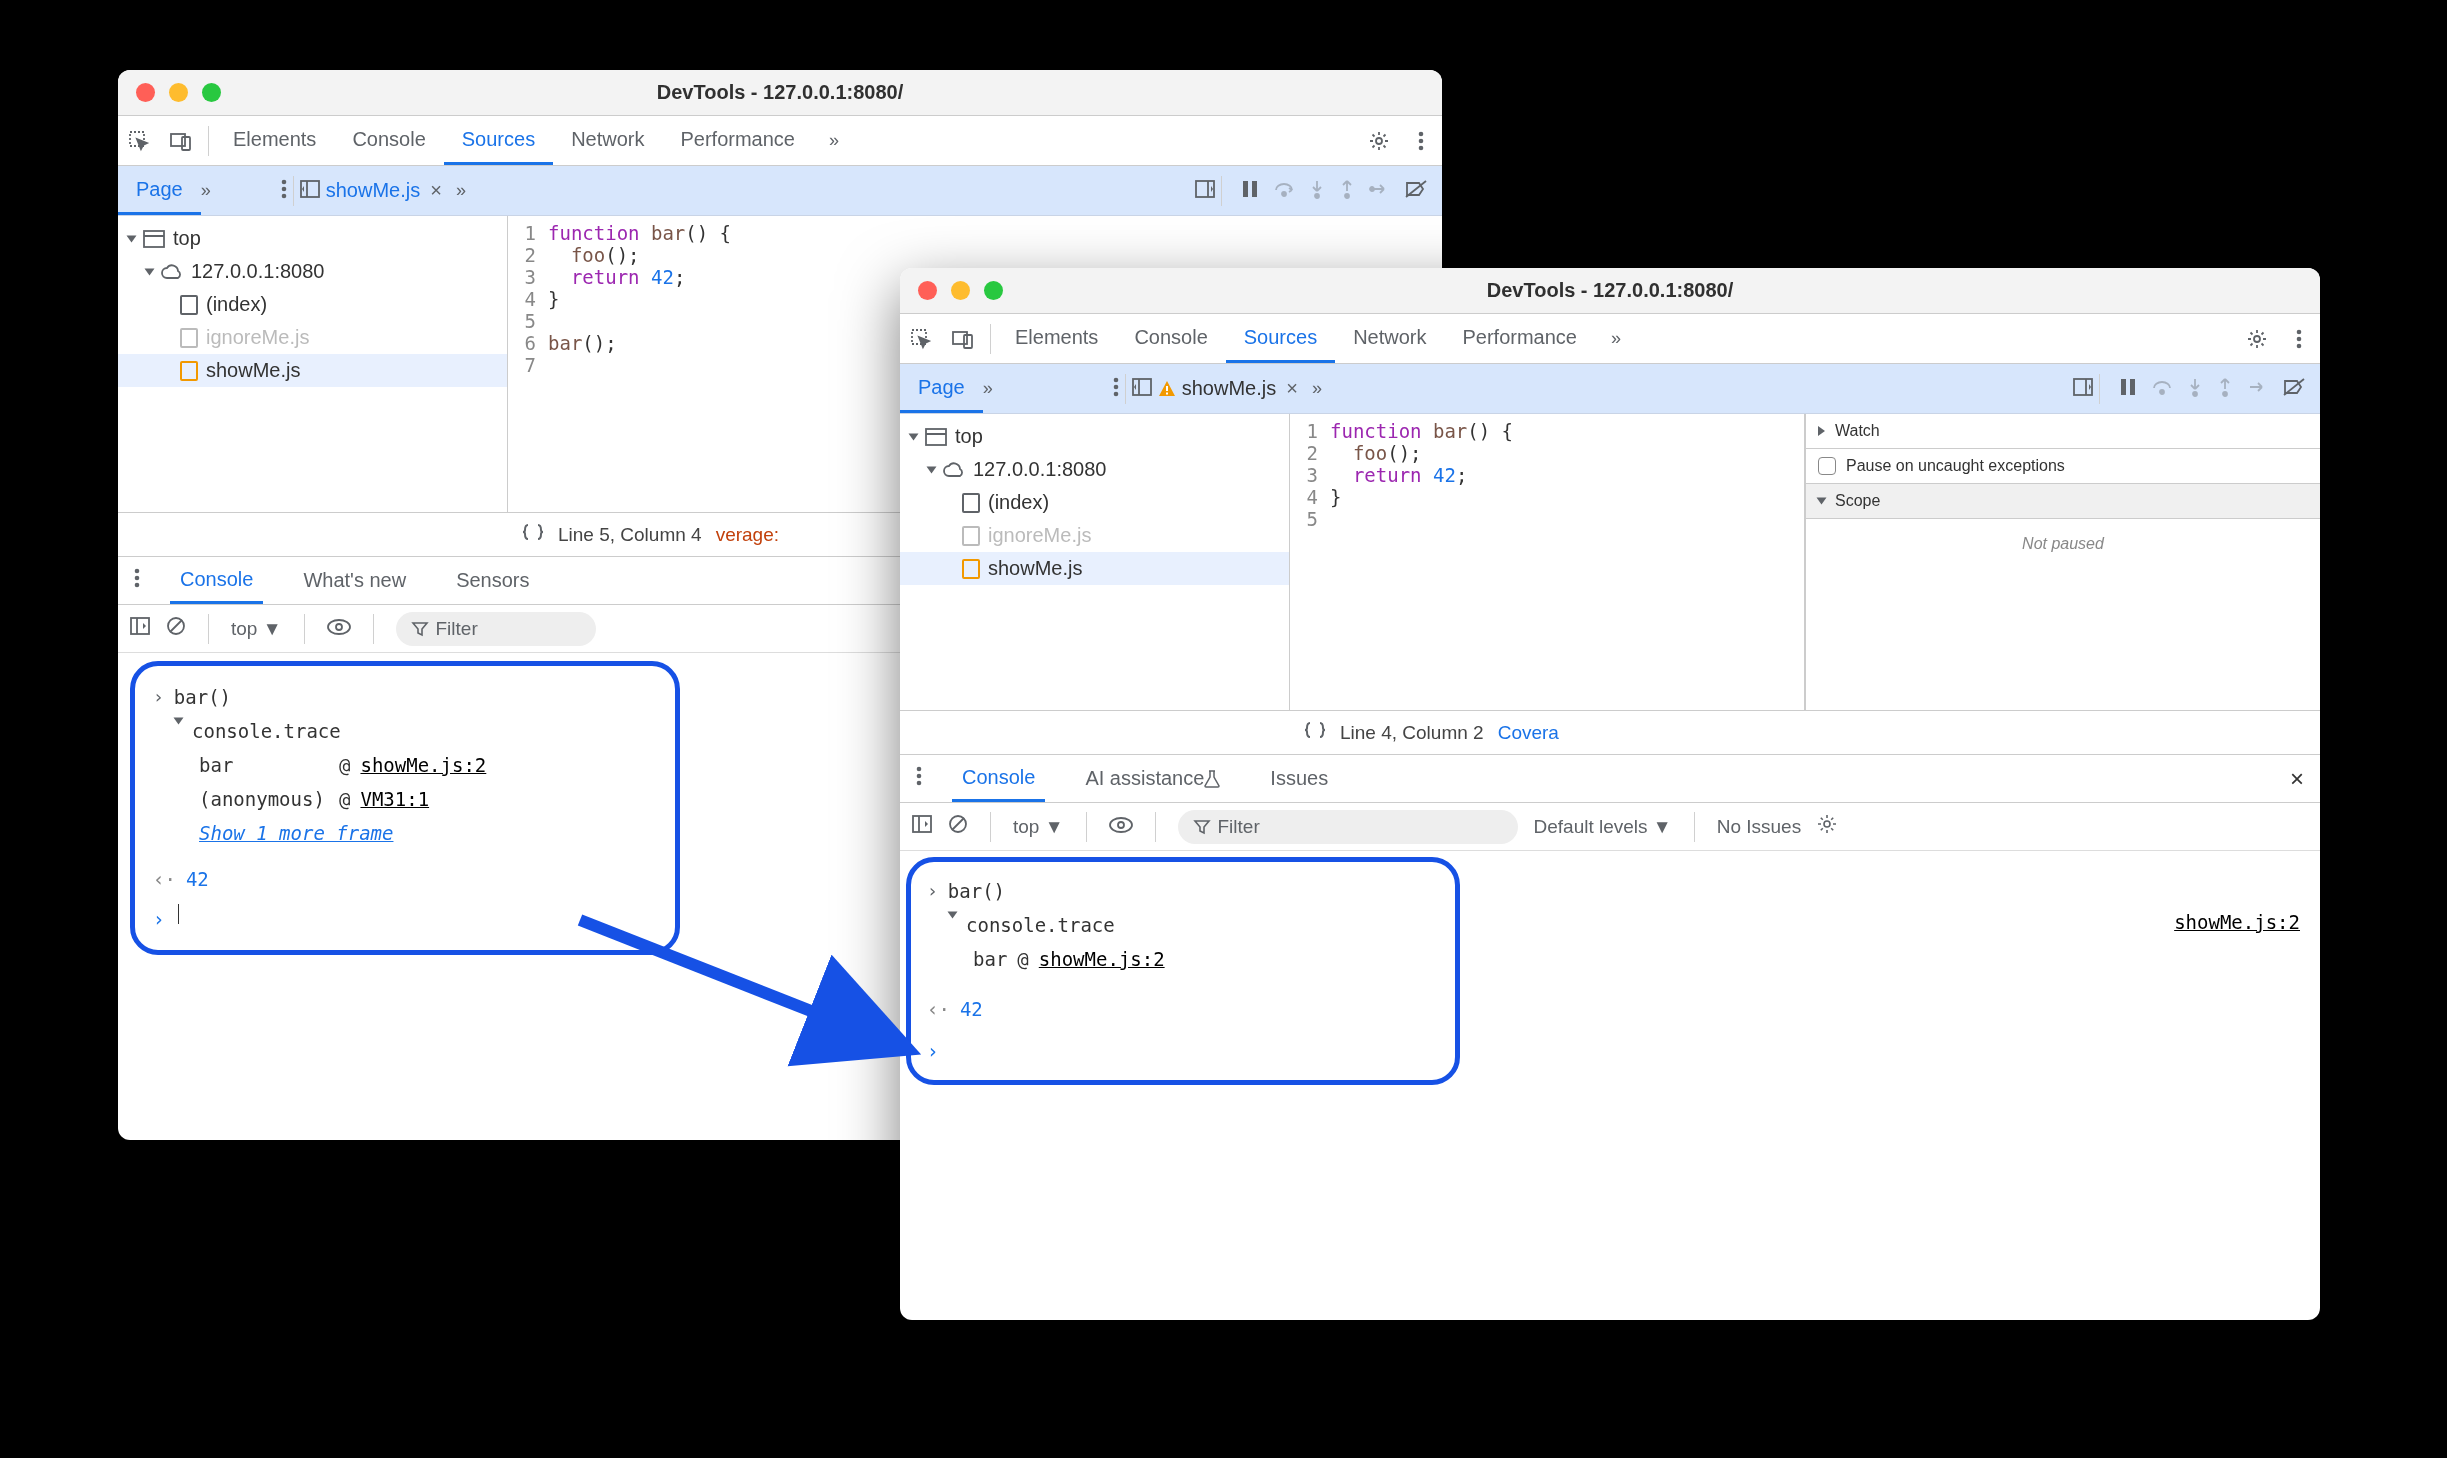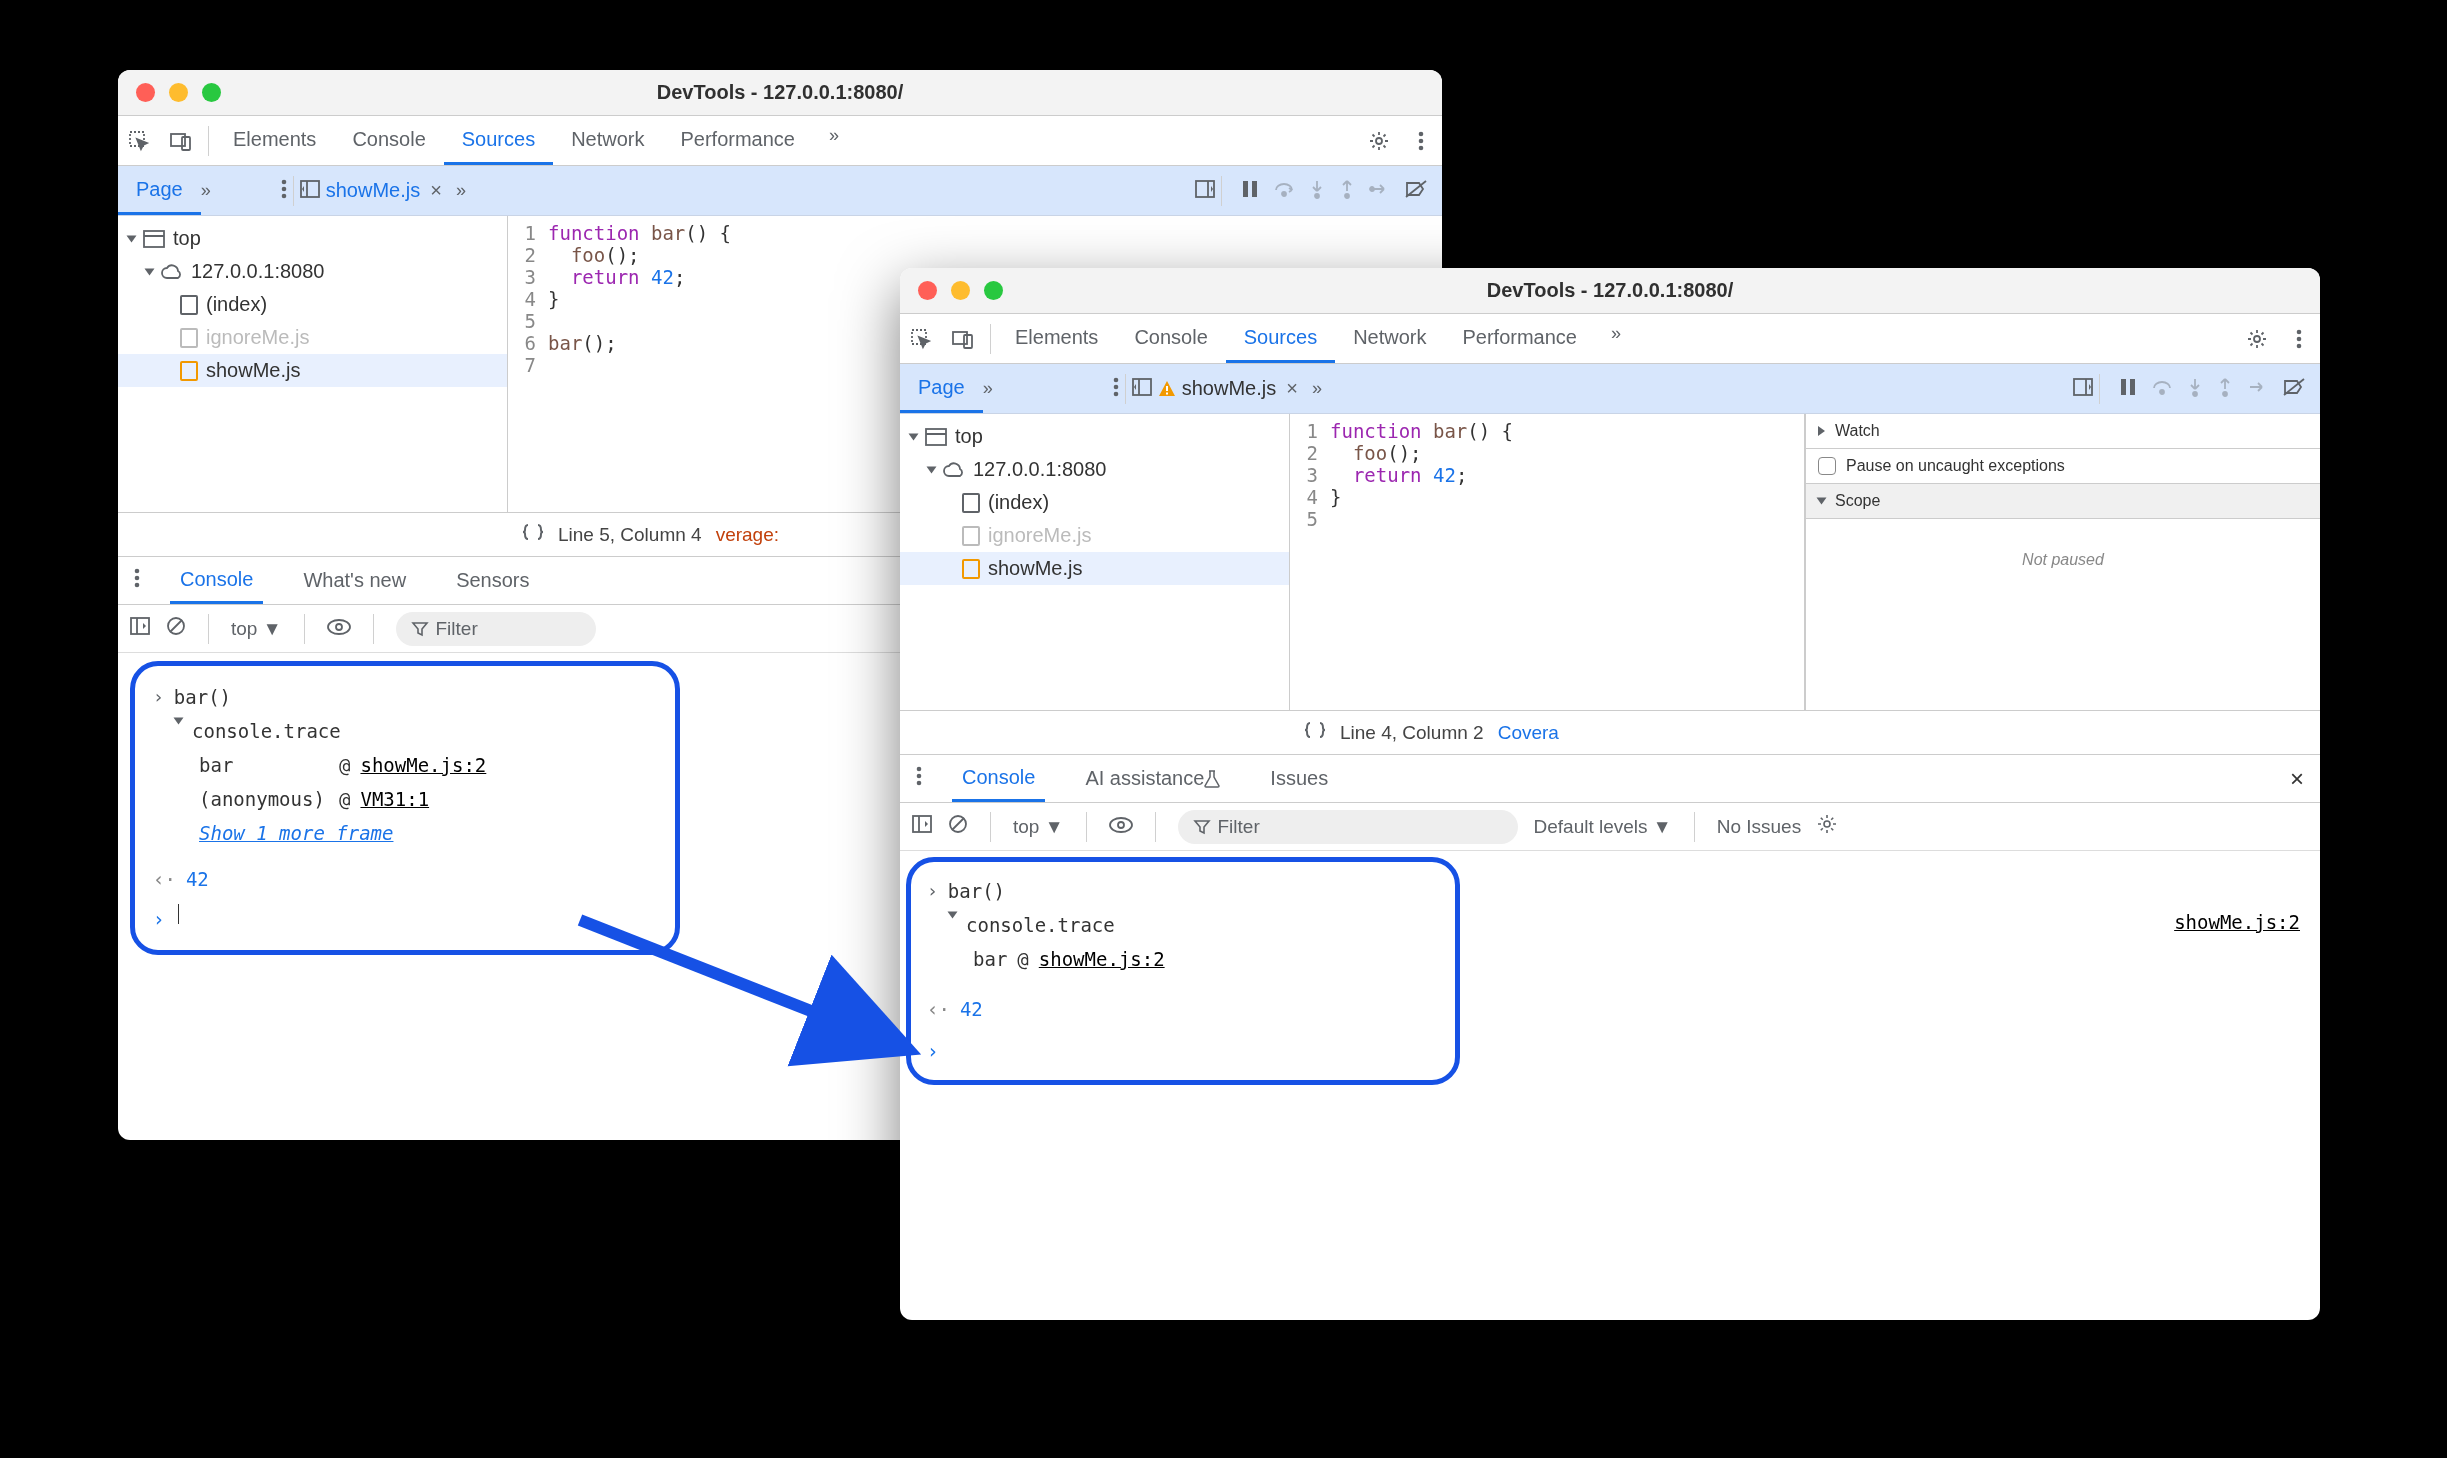--- a/index.html
+++ b/index.html
@@ -9,21 +9,21 @@
 .titlebar{height:46px;background:#f3f3f3;border-bottom:1px solid #ccc;display:flex;align-items:center;position:relative}
 .traffic{display:flex;gap:14px;margin-left:18px}
 .traffic .dot{width:19px;height:19px;border-radius:50%}
 .dot.red{background:#ff5f57}
 .dot.yellow{background:#febc2e}
 .dot.green{background:#28c840}
 .title{position:absolute;left:50%;transform:translateX(-50%);font-size:20px;font-weight:700;color:#303030}
 .toolbar{height:50px;border-bottom:1px solid #ccc;display:flex;align-items:center;gap:0}
 .toolbar .iconbtn{width:42px;height:38px;display:flex;align-items:center;justify-content:center;color:#5f6368}
 .vsep{width:1px;height:30px;background:#d0d0d0;margin:0 6px}
-.tabs{display:flex;height:100%}
+.tabs{display:flex;align-items:center;height:100%}
 .tab{padding:0 18px;height:100%;display:flex;align-items:center;font-size:20px;color:#5f6368;cursor:pointer;border-bottom:3px solid transparent}
 .tab.active{color:#1a73e8;border-bottom-color:#1a73e8;font-weight:500}
 .subtoolbar{height:50px;background:#d7e6fc;border-bottom:1px solid #c9d4e6;display:flex;align-items:center}
 .subtab{padding:0 18px;height:100%;display:flex;align-items:center;font-size:20px;color:#333}
 .subtab.active{color:#1a73e8;border-bottom:3px solid #1a73e8}
 .chev{font-size:18px;color:#5f6368}
 .sourcestabs{flex:1;display:flex;align-items:center;gap:8px}
 .srctab{display:flex;align-items:center;gap:6px;padding:4px 6px;font-size:20px}
 .closex{color:#5f6368;margin-left:4px}
 .dbgicons{display:flex;align-items:center;gap:16px;padding:0 14px;color:#5f6368}
@@ -53,21 +53,21 @@
 .dfilterbar{height:48px;border-bottom:1px solid #ddd;display:flex;align-items:center;gap:16px;padding:0 12px;color:#5f6368;font-size:19px}
 .filterpill{background:#eee;border-radius:18px;padding:6px 16px;display:flex;align-items:center;gap:8px;flex:0 0 auto}
 .console{padding:8px 16px;font-size:19px;line-height:30px}
 .crow{display:flex;align-items:flex-start;gap:10px;padding:2px 0}
 .hl{border:5px solid #1651e5;border-radius:28px}
 .link{color:#000000;text-decoration:underline}
 .ilink{color:#1a73e8;text-decoration:underline;font-style:italic}
 .rsidebar{border-left:1px solid #ccc;font-size:16px}
 .rsec{border-bottom:1px solid #ccc;padding:8px 12px;display:flex;align-items:center;gap:10px}
 .chk{width:18px;height:18px;border:1.5px solid #888;border-radius:4px}
-.notpaused{text-align:center;color:#888;font-style:italic;padding:32px}
+.notpaused{text-align:center;color:#888;font-style:italic;padding:16px}
 .arrow{position:absolute;pointer-events:none}
 svg{overflow:visible}
 </style>
 </head>
 <body>
 
 <div class="window" style="left:118px;top:70px;width:1324px;height:1070px">
   <div class="titlebar">
     <div class="traffic">
       <div class="dot red"></div>

